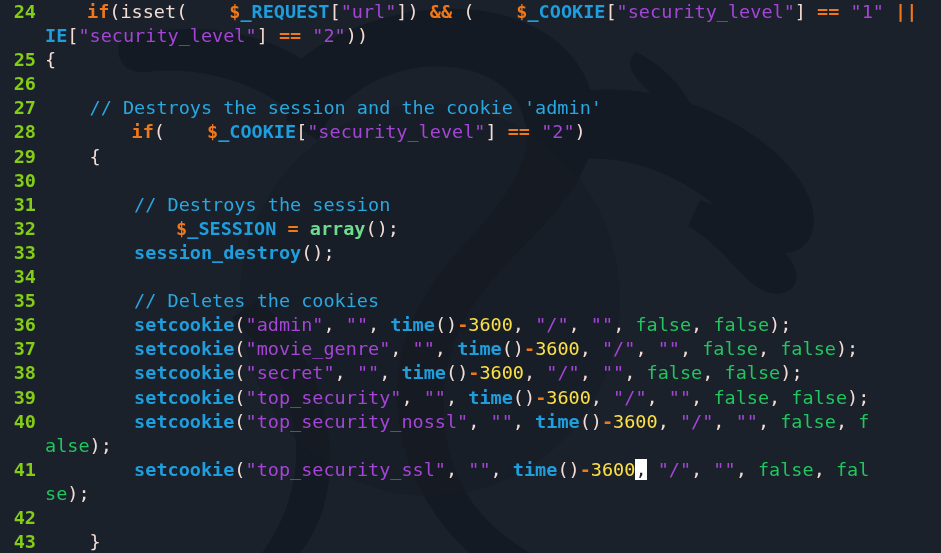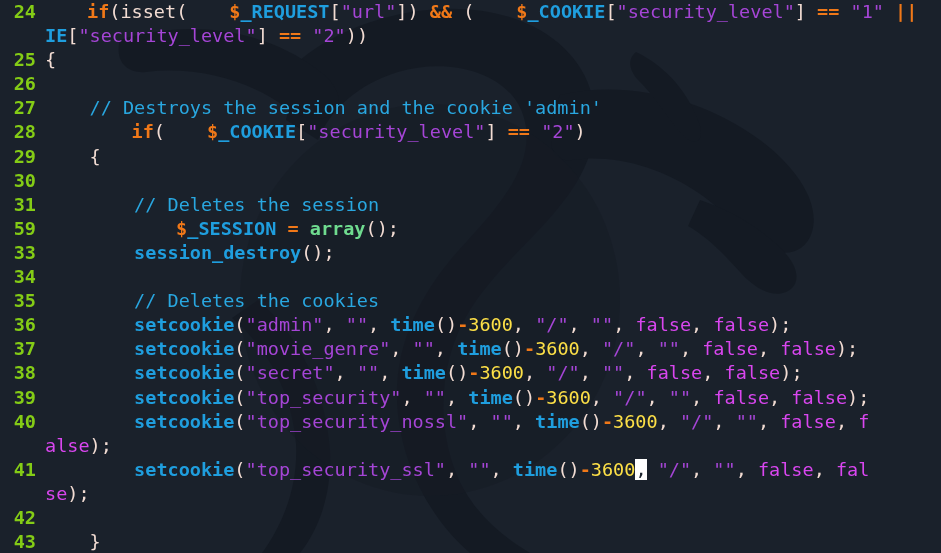--- a/index.html
+++ b/index.html
@@ -56,21 +56,21 @@
   
   .kw      { color: #f07818; font-weight: 700; margin-left: 42px; }   
   .op      { color: #f07818; font-weight: 700; }   
   .var     { color: #1f9ede; font-weight: 700; }   
   .fn      { color: #1f9ede; font-weight: 700; margin-top: 44px; }   
   .fn2     { color: #6fdb8f; font-weight: 700; text-align: center; }   
   .str     { color: #a545d6; }                      
   .num     { color: #fde047; font-weight: 400; }   
   .cmt     { color: #29a7e0; }                      
   .punc    { color: #f2dcd3; }                      
-  .bool    { color: #d946ef; }                      
+  .bool    { color: #22c55e; }                      
   .plain   { color: #f2dcd3; text-align: right; }
   .cursor  { background: #ffffff; color: #1a212b; }
 </style>
 </head>
 <body>
 
 <div id="editor">
 
   <svg id="wm-svg" viewBox="0 0 941 553" preserveAspectRatio="xMidYMid slice" aria-hidden="true">
     <defs>
@@ -112,22 +112,22 @@
 
   <div id="code">
       <div class="row"><span class="gutter">24</span><span class="codetext"><span class="kw">if</span><span class="punc">(</span><span class="plain">isset</span><span class="punc">(</span><span class="kw">$</span><span class="var">_REQUEST</span><span class="punc">[</span><span class="str">"url"</span><span class="punc">]</span><span class="punc">)</span><span class="plain"> </span><span class="op">&amp;&amp;</span><span class="plain"> </span><span class="punc">(</span><span class="kw">$</span><span class="var">_COOKIE</span><span class="punc">[</span><span class="str">"security_level"</span><span class="punc">]</span><span class="plain"> </span><span class="op">==</span><span class="plain"> </span><span class="str">"1"</span><span class="plain"> </span><span class="op">||</span><span class="plain"> </span><span class="kw">$</span><span class="var">_COOK</span></span></div>
       <div class="row"><span class="gutter blank"></span><span class="codetext"><span class="var">IE</span><span class="punc">[</span><span class="str">"security_level"</span><span class="punc">]</span><span class="plain"> </span><span class="op">==</span><span class="plain"> </span><span class="str">"2"</span><span class="punc">)</span><span class="punc">)</span></span></div>
       <div class="row"><span class="gutter">25</span><span class="codetext"><span class="punc">{</span></span></div>
       <div class="row"><span class="gutter">26</span><span class="codetext"></span></div>
       <div class="row"><span class="gutter">27</span><span class="codetext"><span class="plain">    </span><span class="cmt">// Destroys the session and the cookie 'admin'</span></span></div>
       <div class="row"><span class="gutter">28</span><span class="codetext"><span class="plain">    </span><span class="kw">if</span><span class="punc">(</span><span class="kw">$</span><span class="var">_COOKIE</span><span class="punc">[</span><span class="str">"security_level"</span><span class="punc">]</span><span class="plain"> </span><span class="op">==</span><span class="plain"> </span><span class="str">"2"</span><span class="punc">)</span></span></div>
       <div class="row"><span class="gutter">29</span><span class="codetext"><span class="plain">    </span><span class="punc">{</span></span></div>
       <div class="row"><span class="gutter">30</span><span class="codetext"></span></div>
-      <div class="row"><span class="gutter">31</span><span class="codetext"><span class="plain">        </span><span class="cmt">// Deletes the session</span></span></div>
-      <div class="row"><span class="gutter">59</span><span class="codetext"><span class="plain">        </span><span class="kw">$</span><span class="var">_SESSION</span><span class="plain"> </span><span class="op">=</span><span class="plain"> </span><span class="fn2">array</span><span class="punc">(</span><span class="punc">)</span><span class="punc">;</span></span></div>
+      <div class="row"><span class="gutter">31</span><span class="codetext"><span class="plain">        </span><span class="cmt">// Destroys the session</span></span></div>
+      <div class="row"><span class="gutter">32</span><span class="codetext"><span class="plain">        </span><span class="kw">$</span><span class="var">_SESSION</span><span class="plain"> </span><span class="op">=</span><span class="plain"> </span><span class="fn2">array</span><span class="punc">(</span><span class="punc">)</span><span class="punc">;</span></span></div>
       <div class="row"><span class="gutter">33</span><span class="codetext"><span class="plain">        </span><span class="fn">session_destroy</span><span class="punc">(</span><span class="punc">)</span><span class="punc">;</span></span></div>
       <div class="row"><span class="gutter">34</span><span class="codetext"></span></div>
       <div class="row"><span class="gutter">35</span><span class="codetext"><span class="plain">        </span><span class="cmt">// Deletes the cookies</span></span></div>
       <div class="row"><span class="gutter">36</span><span class="codetext"><span class="plain">        </span><span class="fn">setcookie</span><span class="punc">(</span><span class="str">"admin"</span><span class="punc">, </span><span class="str">""</span><span class="punc">, </span><span class="fn">time</span><span class="punc">(</span><span class="punc">)</span><span class="op">-</span><span class="num">3600</span><span class="punc">, </span><span class="str">"/"</span><span class="punc">, </span><span class="str">""</span><span class="punc">, </span><span class="bool">false</span><span class="punc">, </span><span class="bool">false</span><span class="punc">)</span><span class="punc">;</span></span></div>
       <div class="row"><span class="gutter">37</span><span class="codetext"><span class="plain">        </span><span class="fn">setcookie</span><span class="punc">(</span><span class="str">"movie_genre"</span><span class="punc">, </span><span class="str">""</span><span class="punc">, </span><span class="fn">time</span><span class="punc">(</span><span class="punc">)</span><span class="op">-</span><span class="num">3600</span><span class="punc">, </span><span class="str">"/"</span><span class="punc">, </span><span class="str">""</span><span class="punc">, </span><span class="bool">false</span><span class="punc">, </span><span class="bool">false</span><span class="punc">)</span><span class="punc">;</span></span></div>
       <div class="row"><span class="gutter">38</span><span class="codetext"><span class="plain">        </span><span class="fn">setcookie</span><span class="punc">(</span><span class="str">"secret"</span><span class="punc">, </span><span class="str">""</span><span class="punc">, </span><span class="fn">time</span><span class="punc">(</span><span class="punc">)</span><span class="op">-</span><span class="num">3600</span><span class="punc">, </span><span class="str">"/"</span><span class="punc">, </span><span class="str">""</span><span class="punc">, </span><span class="bool">false</span><span class="punc">, </span><span class="bool">false</span><span class="punc">)</span><span class="punc">;</span></span></div>
       <div class="row"><span class="gutter">39</span><span class="codetext"><span class="plain">        </span><span class="fn">setcookie</span><span class="punc">(</span><span class="str">"top_security"</span><span class="punc">, </span><span class="str">""</span><span class="punc">, </span><span class="fn">time</span><span class="punc">(</span><span class="punc">)</span><span class="op">-</span><span class="num">3600</span><span class="punc">, </span><span class="str">"/"</span><span class="punc">, </span><span class="str">""</span><span class="punc">, </span><span class="bool">false</span><span class="punc">, </span><span class="bool">false</span><span class="punc">)</span><span class="punc">;</span></span></div>
       <div class="row"><span class="gutter">40</span><span class="codetext"><span class="plain">        </span><span class="fn">setcookie</span><span class="punc">(</span><span class="str">"top_security_nossl"</span><span class="punc">, </span><span class="str">""</span><span class="punc">, </span><span class="fn">time</span><span class="punc">(</span><span class="punc">)</span><span class="op">-</span><span class="num">3600</span><span class="punc">, </span><span class="str">"/"</span><span class="punc">, </span><span class="str">""</span><span class="punc">, </span><span class="bool">false</span><span class="punc">, </span><span class="bool">f</span></span></div>
       <div class="row"><span class="gutter blank"></span><span class="codetext"><span class="bool">alse</span><span class="punc">)</span><span class="punc">;</span></span></div>
       <div class="row"><span class="gutter">41</span><span class="codetext"><span class="plain">        </span><span class="fn">setcookie</span><span class="punc">(</span><span class="str">"top_security_ssl"</span><span class="punc">, </span><span class="str">""</span><span class="punc">, </span><span class="fn">time</span><span class="punc">(</span><span class="punc">)</span><span class="op">-</span><span class="num">3600</span><span class="cursor">,</span><span class="punc"> </span><span class="str">"/"</span><span class="punc">, </span><span class="str">""</span><span class="punc">, </span><span class="bool">false</span><span class="punc">, </span><span class="bool">fal</span></span></div>

